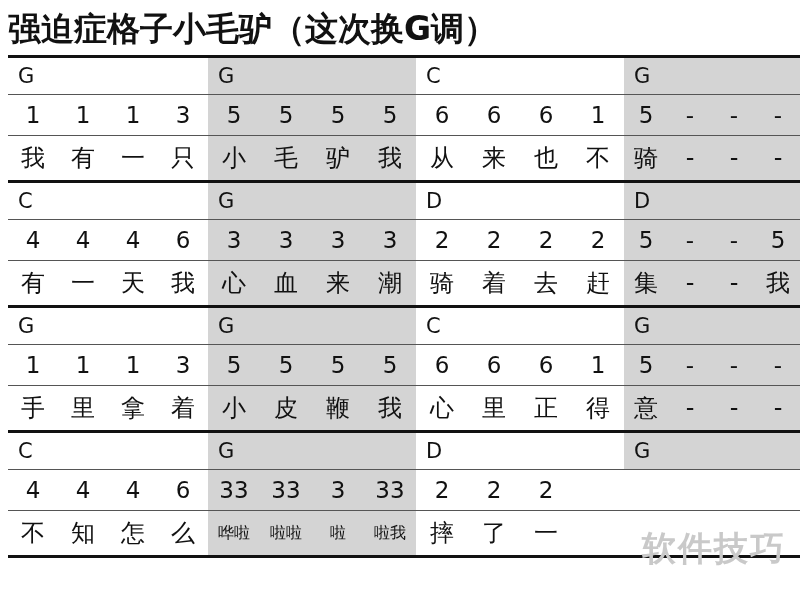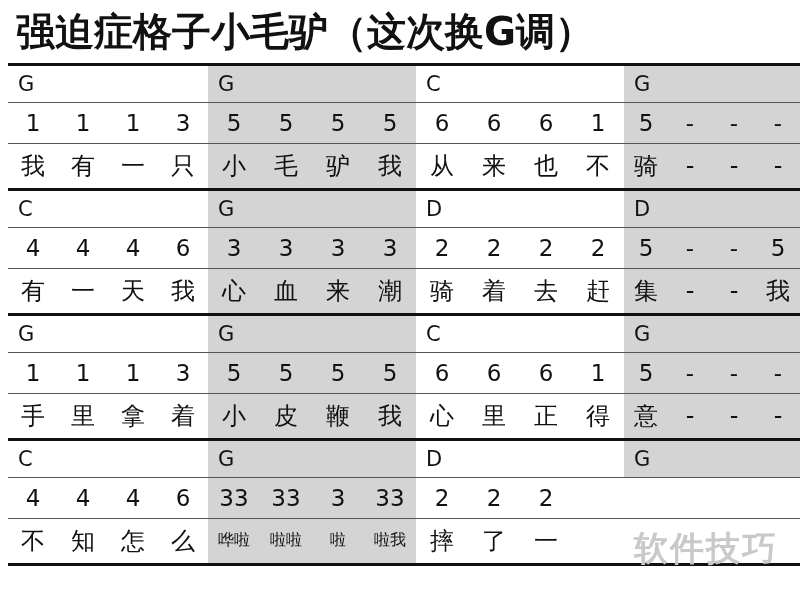--- a/index.html
+++ b/index.html
@@ -8,28 +8,27 @@
     background: #ffffff;
   }
   body {
     width: 800px;
     height: 600px;
     overflow: hidden;
     font-family: "DejaVu Sans", "Liberation Sans", sans-serif;
     position: relative;
   }
   #title {
-    font-size: 39px;
+    font-size: 33px;
     font-weight: bold;
     color: #111111;
     padding: 8px 6px 6px 8px;
     letter-spacing: 0px;
     white-space: nowrap;
     line-height: 1.25;
-    margin-left: 8px;
   }
   #sheet {
     position: relative;
     margin: 0 0 0 8px;
     width: 792px;
     border-top: 3px solid #111111;
   }
   .system {
     position: relative;
     border-bottom: 3px solid #111111;
@@ -90,21 +89,21 @@
   
   .shade-col {
     position: absolute;
     top: 0;
     bottom: 0;
     background: #d4d4d4;
     z-index: 1;
   }
   .watermark {
     position: absolute;
-    right: 22px;
+    right: 14px;
     bottom: 28px;
     font-size: 34px;
     color: #c9c9c9;
     font-weight: bold;
     letter-spacing: 2px;
     z-index: 5;
     pointer-events: none;
     white-space: nowrap;
   }
 </style>

